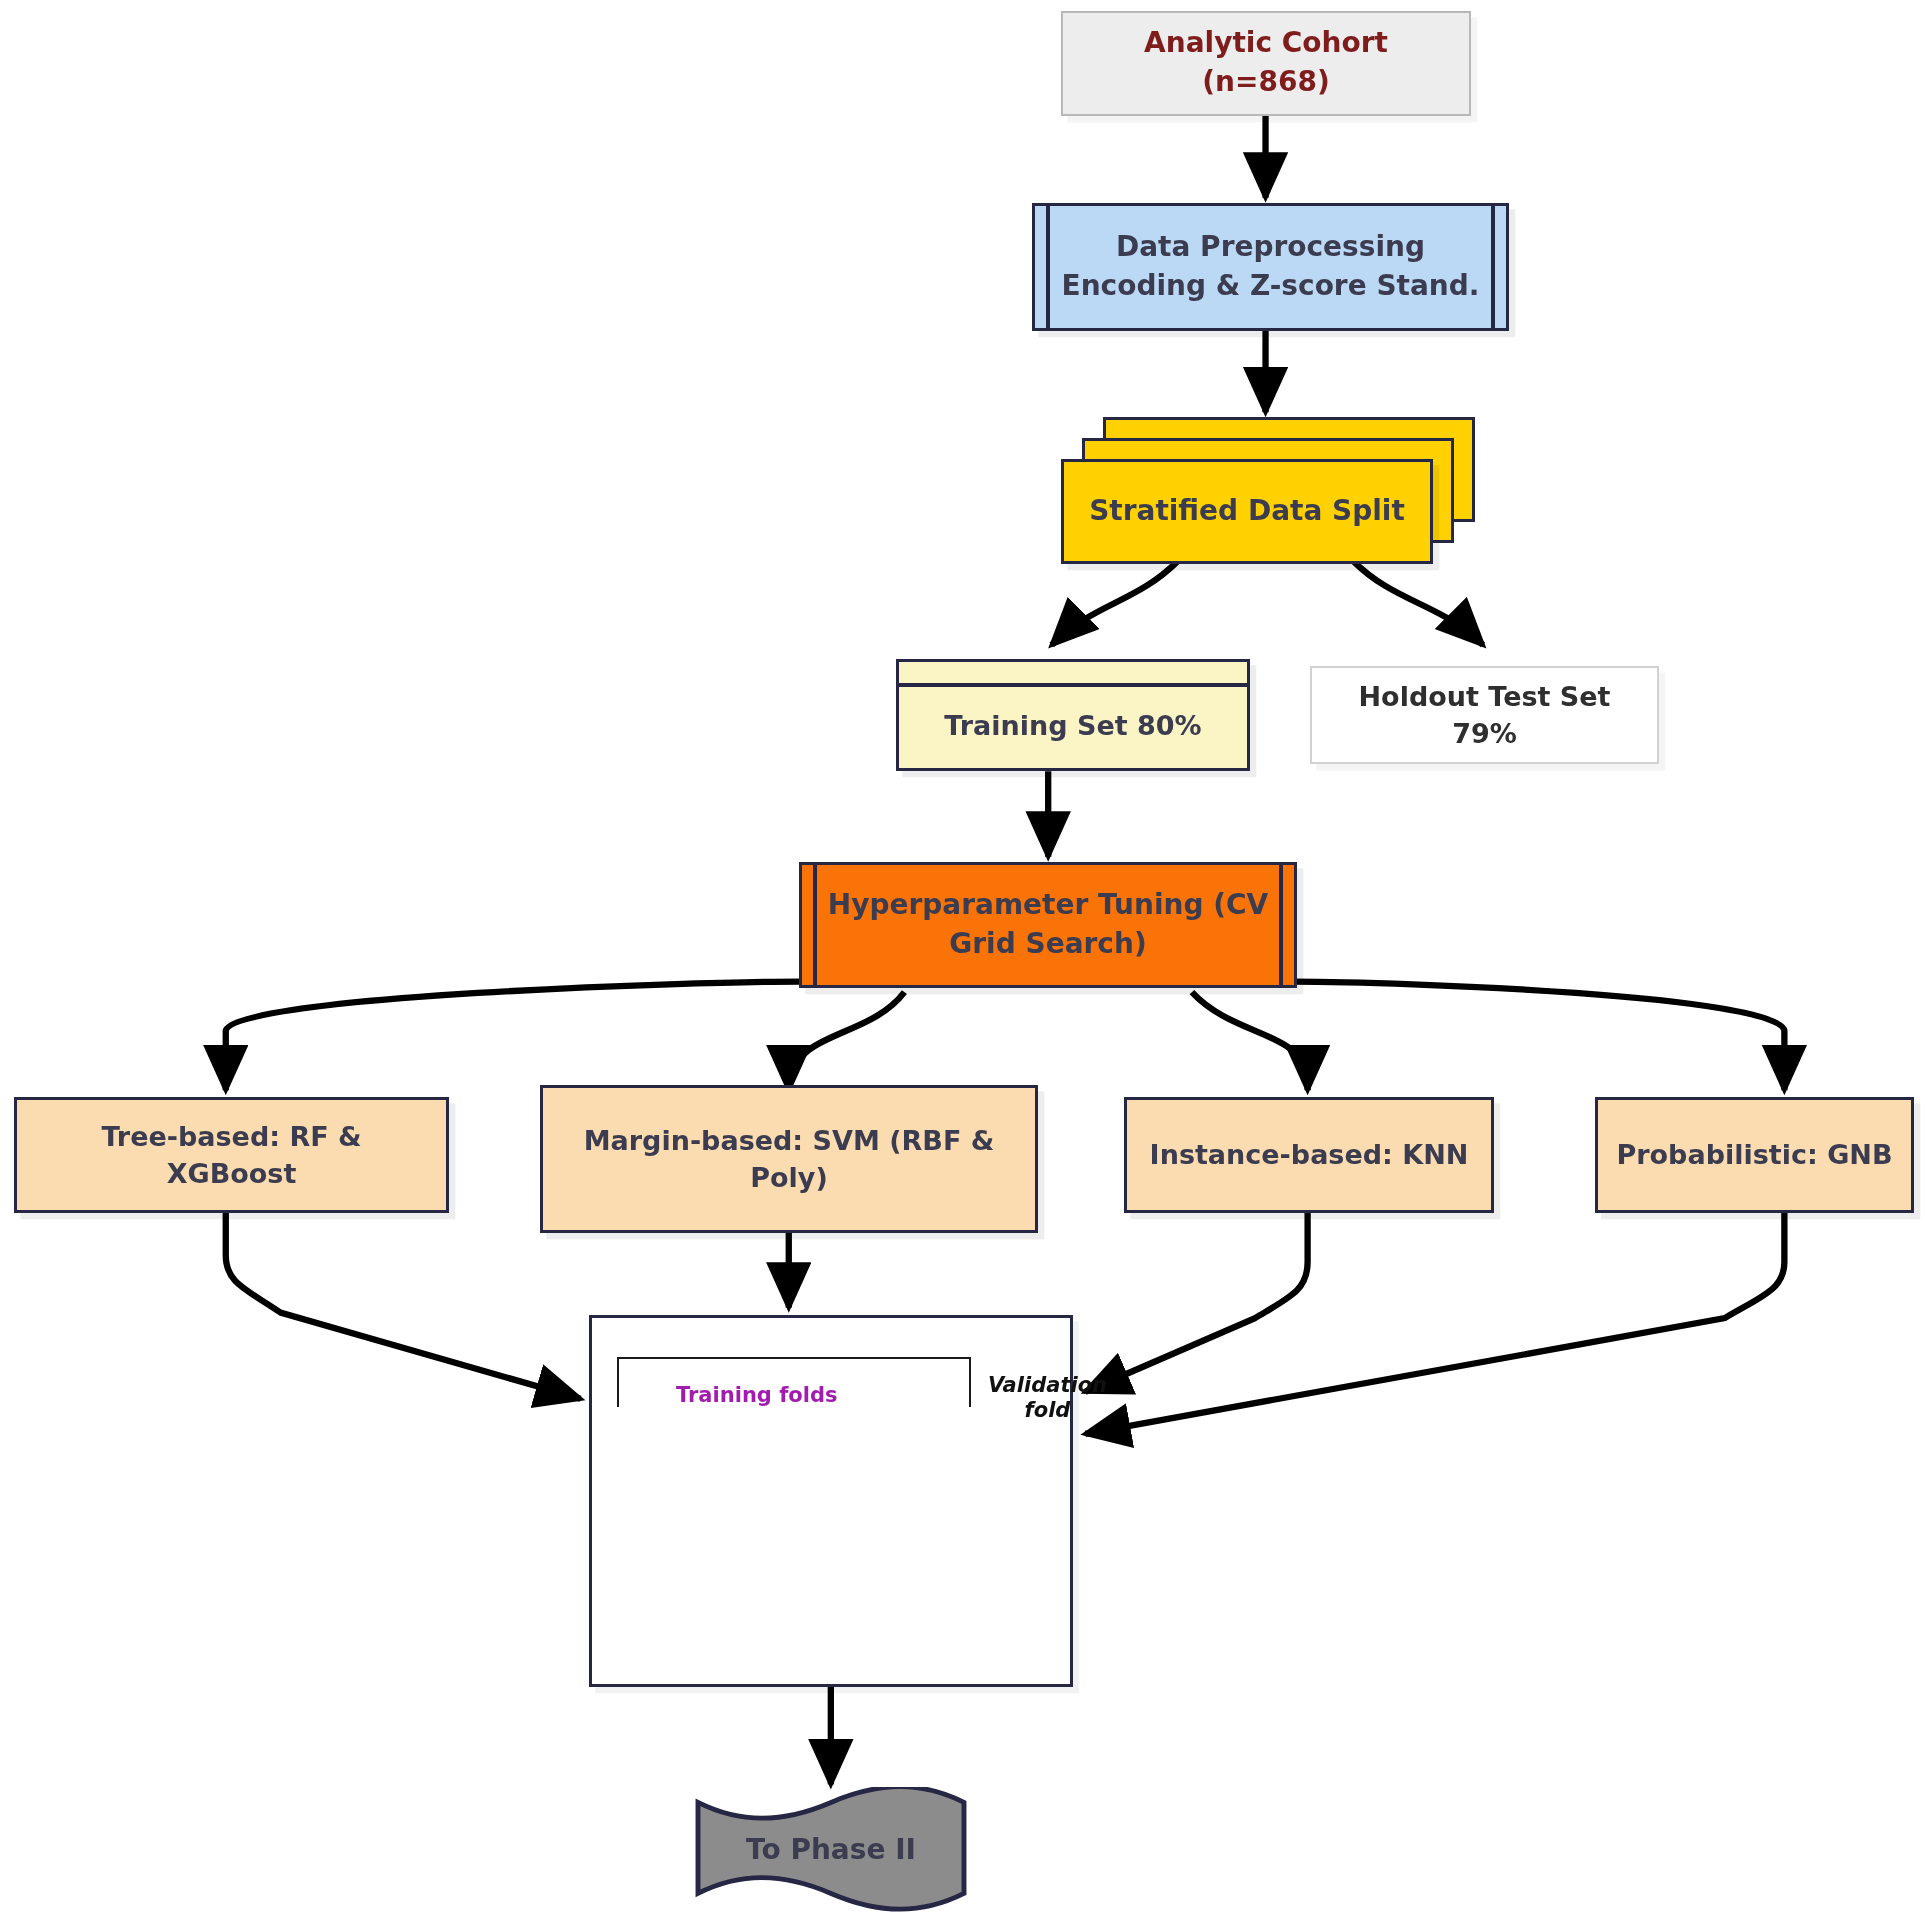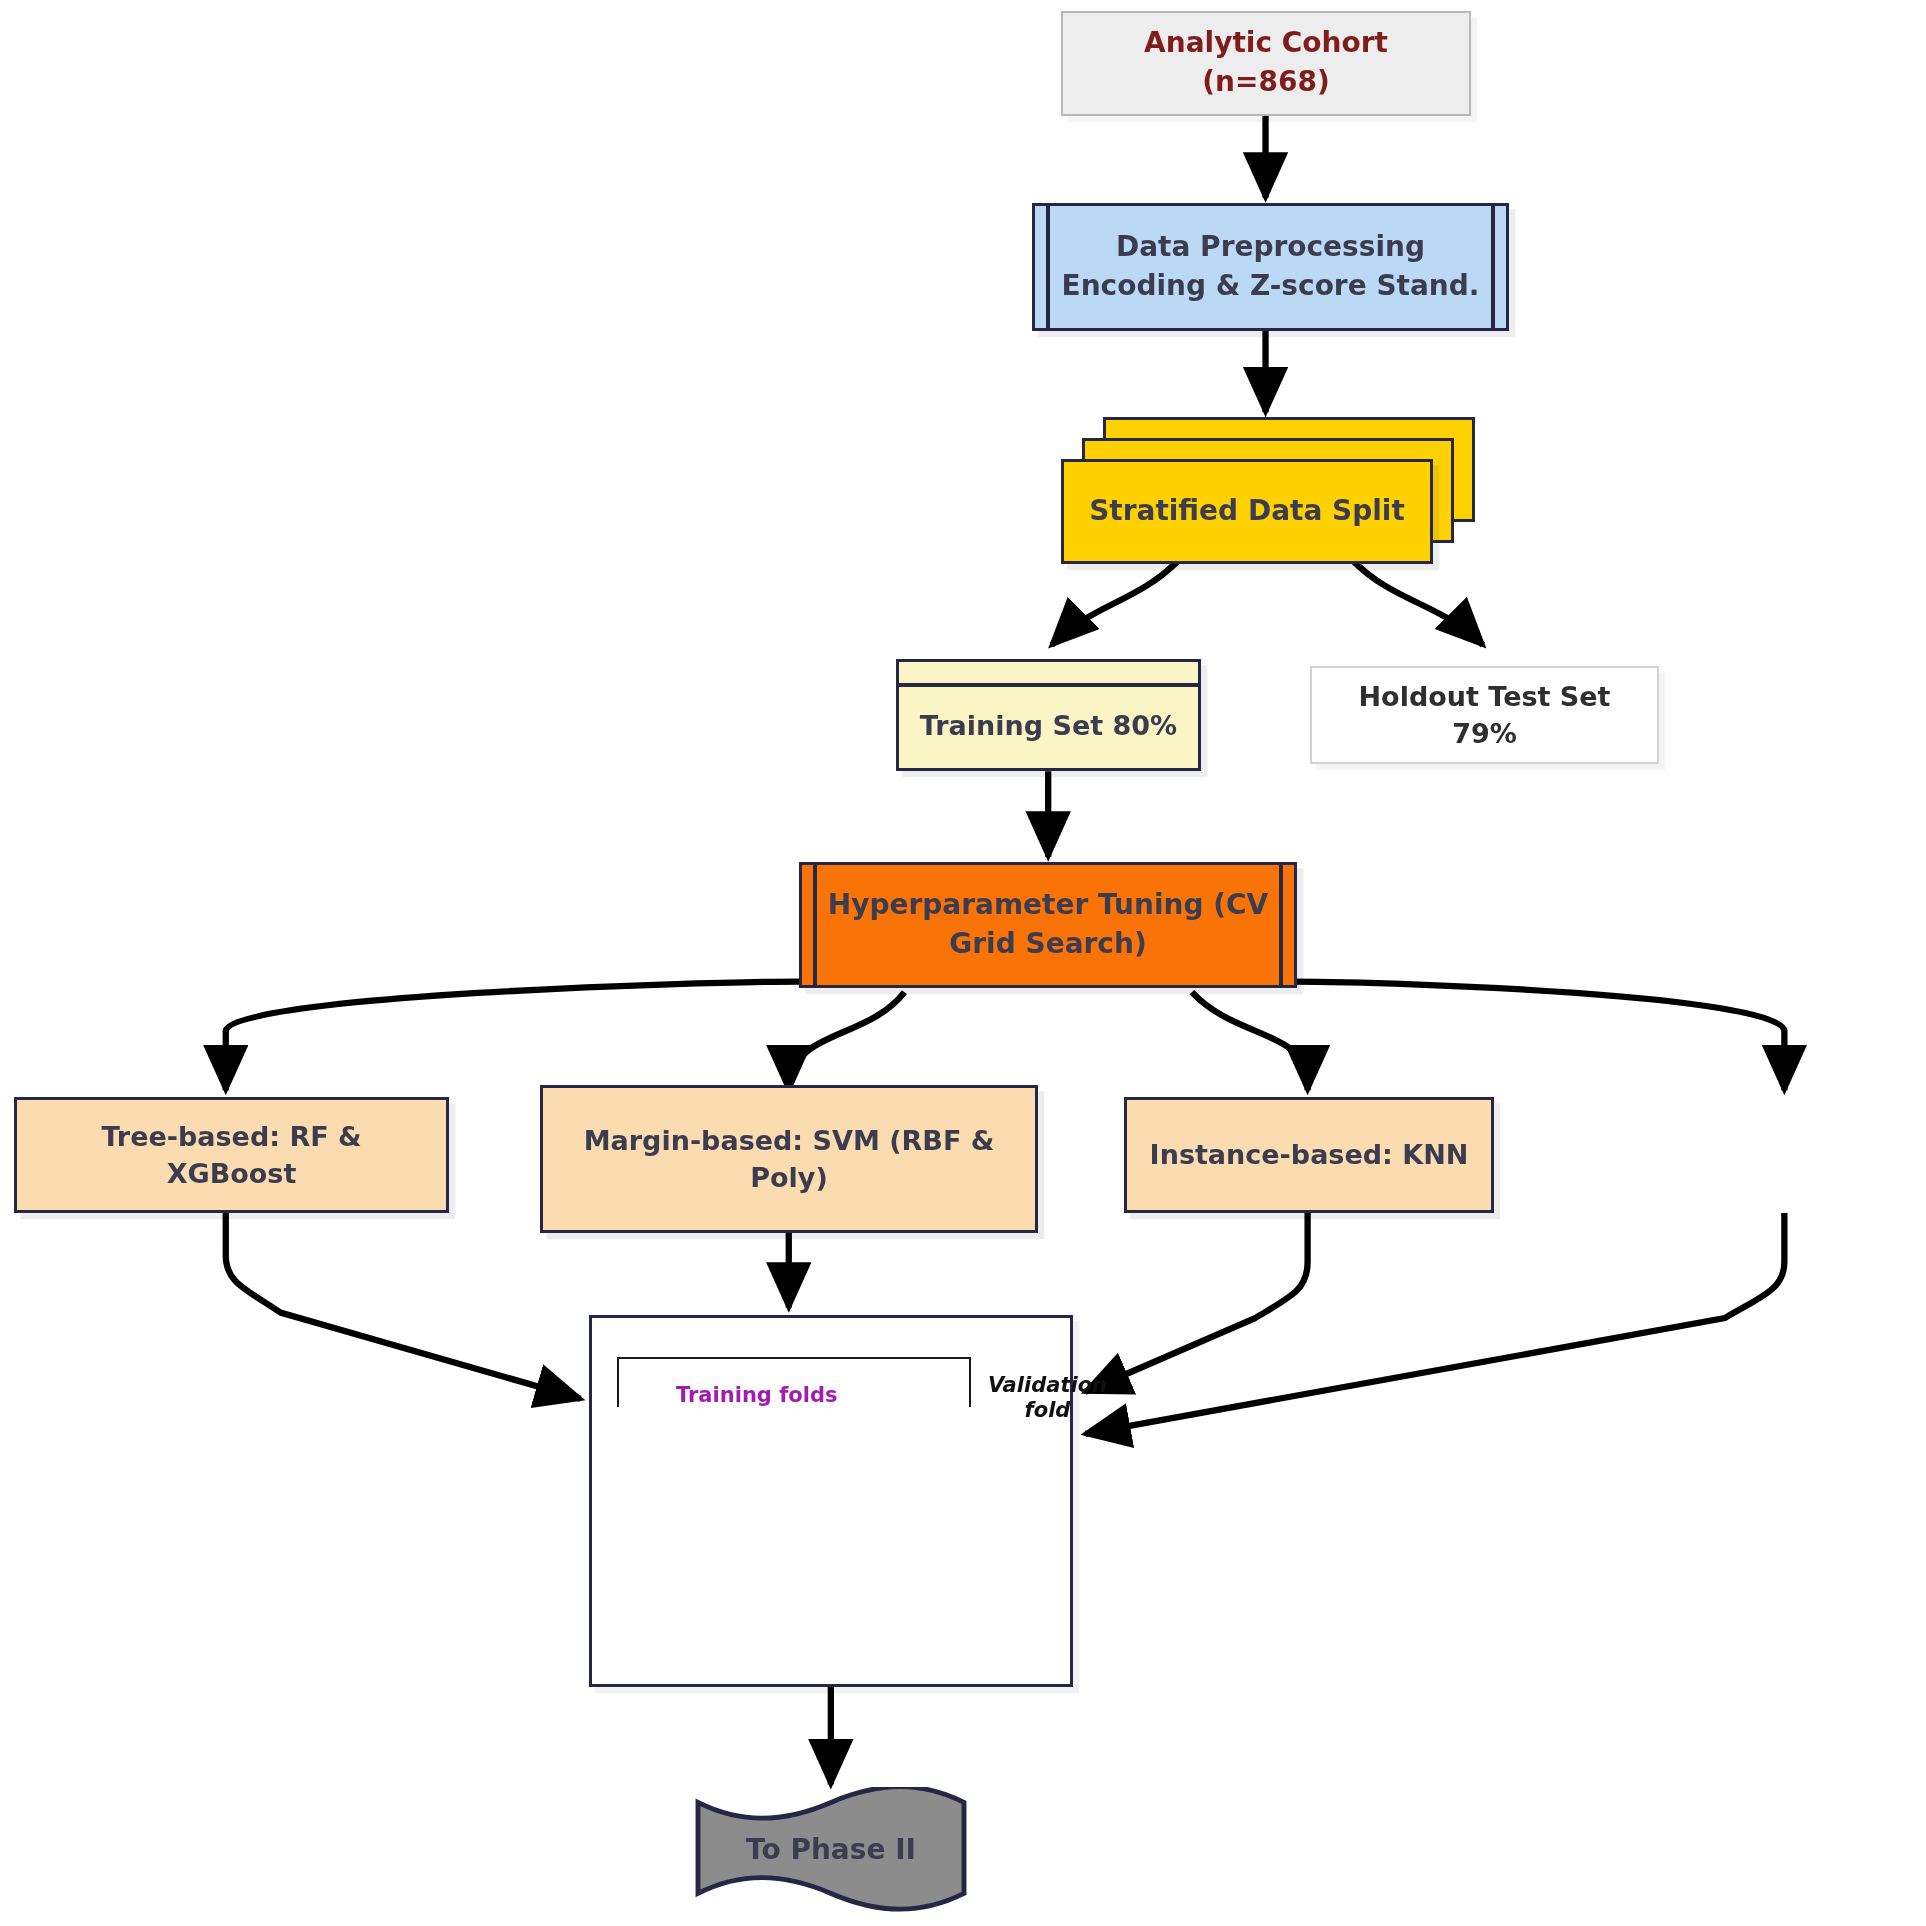--- a/index.html
+++ b/index.html
@@ -234,21 +234,21 @@
 Encoding &amp; Z-score Stand.</span>
   </div>
 
   <div class="node shape-stack" style="left:1061px; top:417px; width:414px; height:147px; font-size:28px;">
     <span class="sheet s1"></span>
     <span class="sheet s2"></span>
     <span class="sheet s3"></span>
     <span class="lbl">Stratified Data Split</span>
   </div>
 
-  <div class="node shape-table" style="left:896px; top:659px; width:305px; height:112px; font-size:27px;">
+  <div class="node shape-table" style="left:896px; top:659px; width:354px; height:112px; font-size:27px;">
     <span class="lbl">Training Set 80%</span>
   </div>
 
   <div class="node shape-white" style="left:1310px; top:666px; width:349px; height:98px; font-size:27px;">
     <span class="lbl">Holdout Test Set 79%</span>
   </div>
 
   <div class="node shape-subroutine" style="left:799px; top:862px; width:498px; height:126px; background:#f97306; font-size:28px;">
     <span class="lbl">Hyperparameter Tuning (CV
 Grid Search)</span>
@@ -260,20 +260,23 @@
 
   <div class="node shape-rect" style="left:540px; top:1085px; width:498px; height:148px; background:#fbdcb0; font-size:27px;align-items:center;">
     <span class="lbl">Margin-based: SVM (RBF &amp;
 Poly)</span>
   </div>
 
   <div class="node shape-rect" style="left:1124px; top:1097px; width:370px; height:116px; background:#fbdcb0; font-size:27px;">
     <span class="lbl">Instance-based: KNN</span>
   </div>
 
+  <div class="node shape-rect" style="left:1595px; top:1097px; width:319px; height:116px; background:#fbdcb0; font-size:27px;">
+    <span class="lbl">Probabilistic: GNB</span>
+  </div>
 
   <div class="node shape-cv" style="left:589px; top:1315px; width:484px; height:372px;">
     <div class="cv-bracket" style="left:24.5px; top:39px; width:354px; height:50px;"></div>
     <div class="cv-bracket-label" style="left:84px; top:65px;">Training folds</div>
     <div class="cv-right-label" style="left:396px; top:55px;">Validation
 fold</div>
   </div>
 
   <div class="node shape-banner" style="left:691px; top:1787px; width:280px; height:126px; font-size:28px;">
     <svg viewBox="0 0 400 180" preserveAspectRatio="none" style="position:absolute; left:0; top:0; width:280px; height:126px; z-index:1;">

